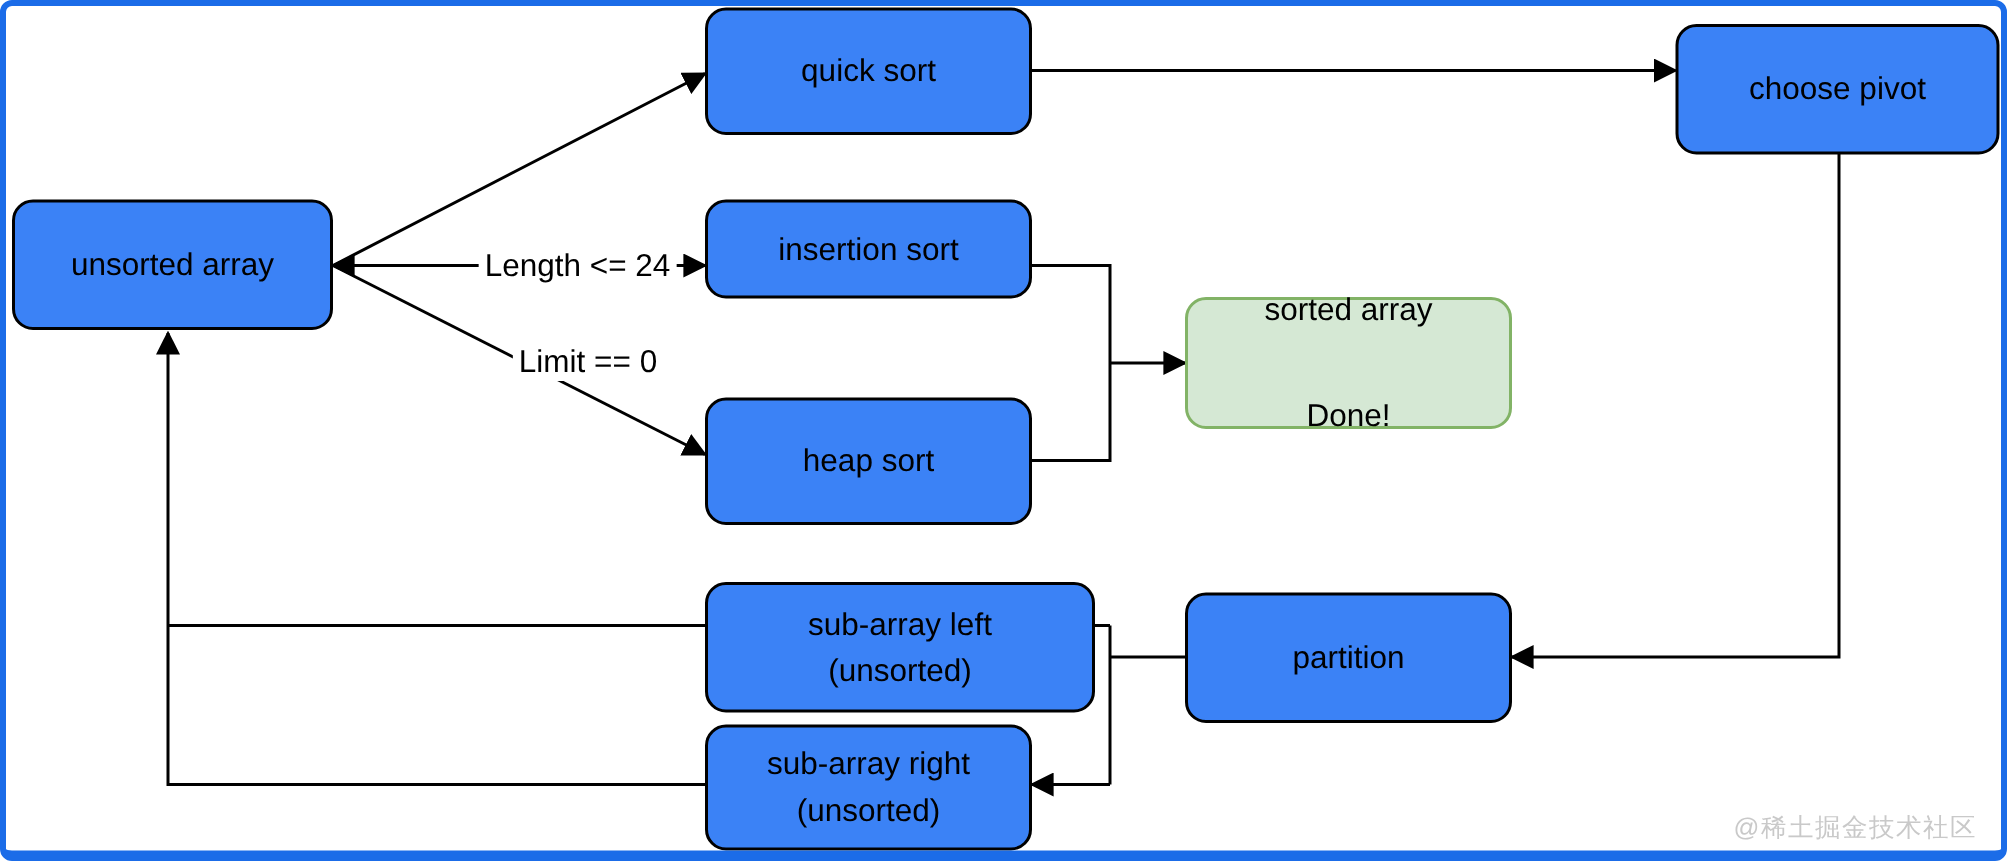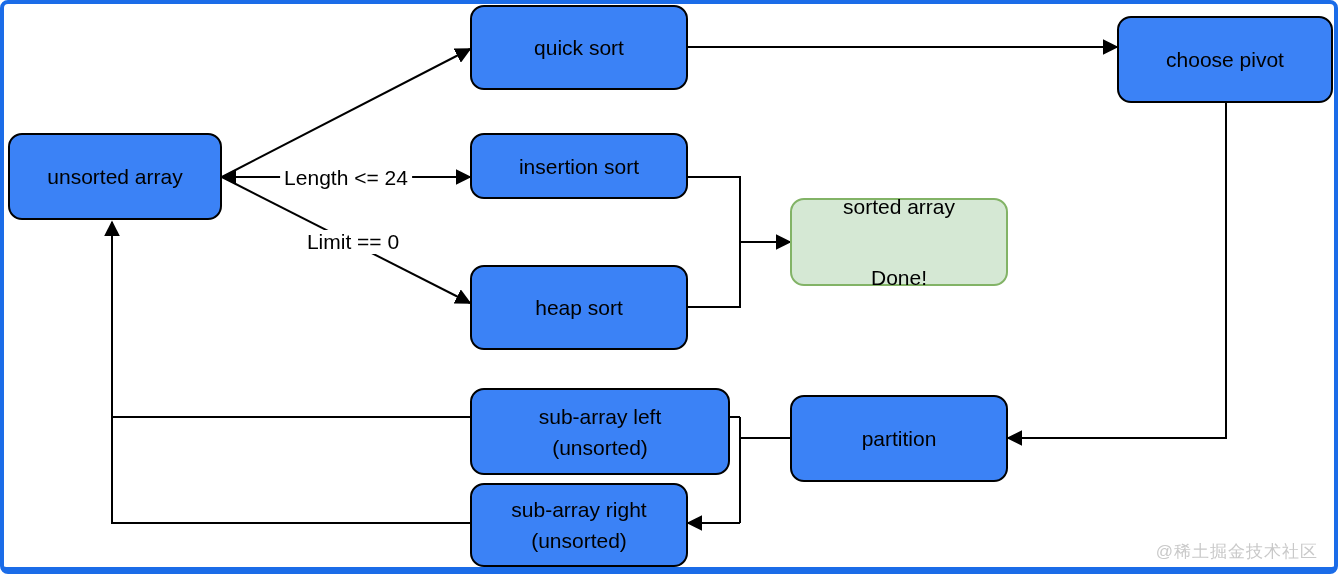--- a/index.html
+++ b/index.html
@@ -53,20 +53,21 @@
   }
   .edge-label {
     position: absolute;
     transform: translate(-50%, -50%);
     background: #ffffff;
     padding: 0 4px;
     font-size: 21px;
     color: #000000;
     white-space: nowrap;
     z-index: 3;
+    margin-left: 39px;
   }
   .watermark {
     position: absolute;
     right: 20px;
     bottom: 11px;
     font-size: 17px;
     color: #c9c9c9;
     letter-spacing: 1px;
     z-index: 4;
   }

